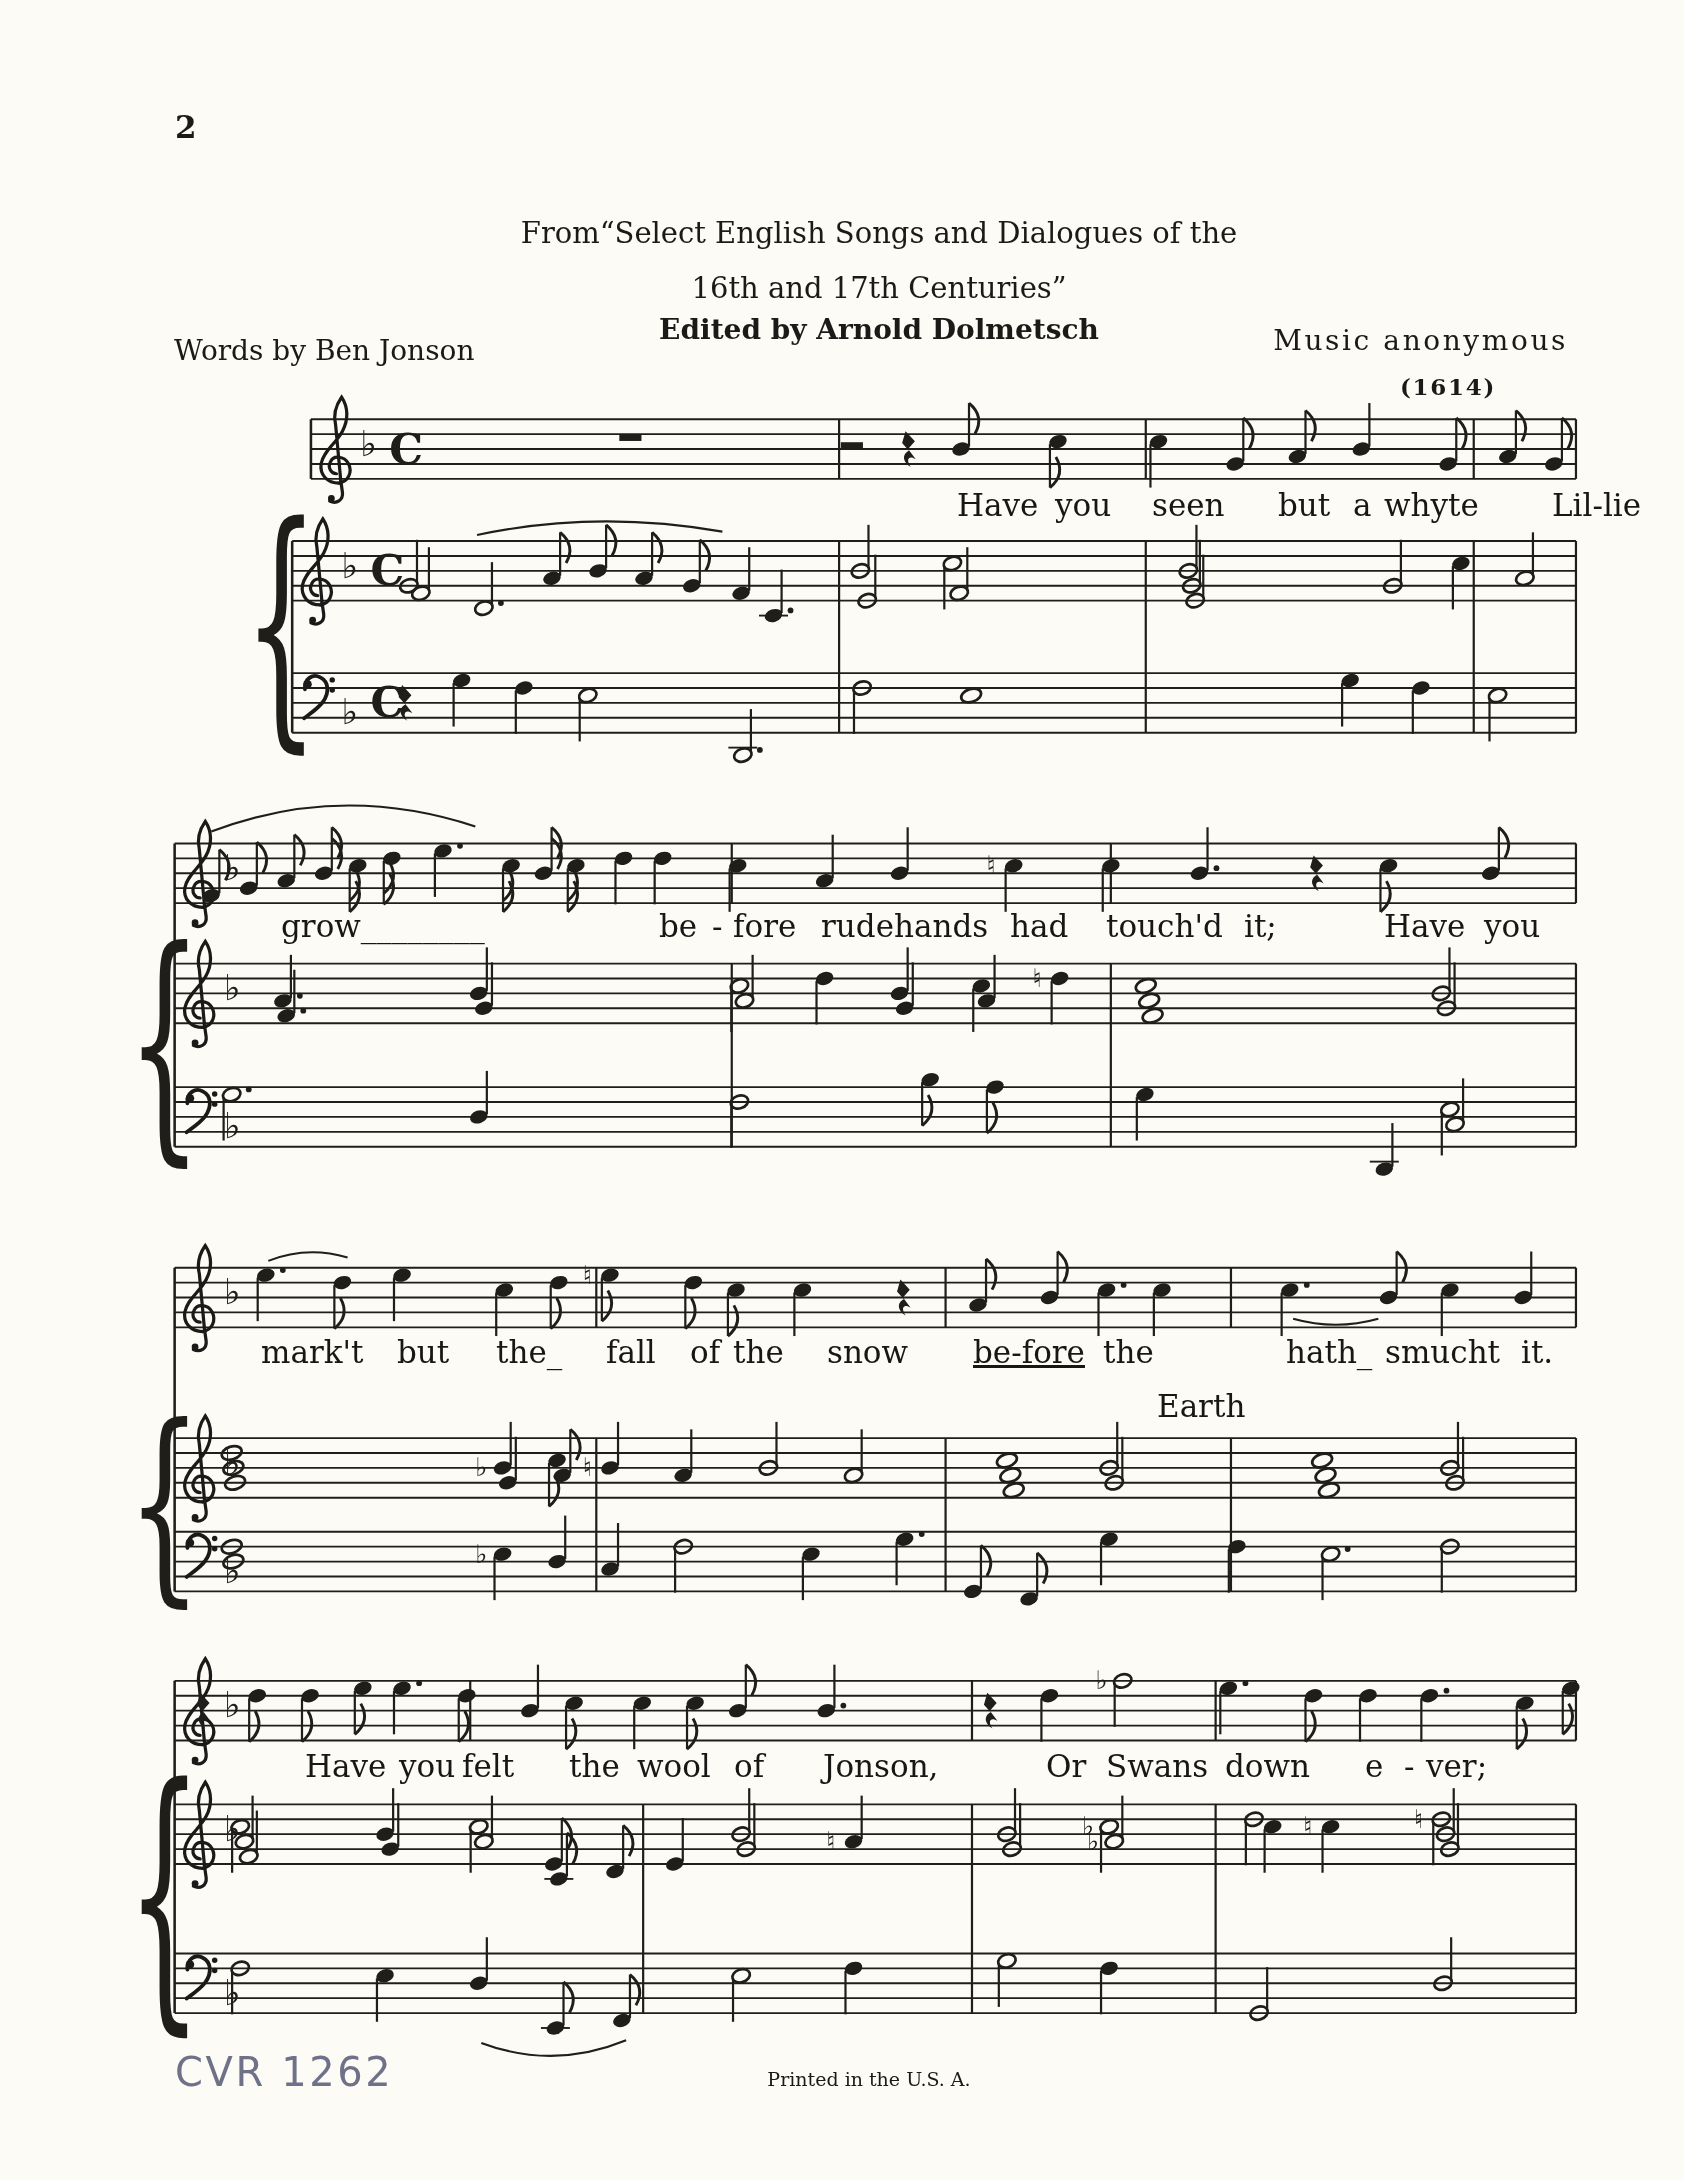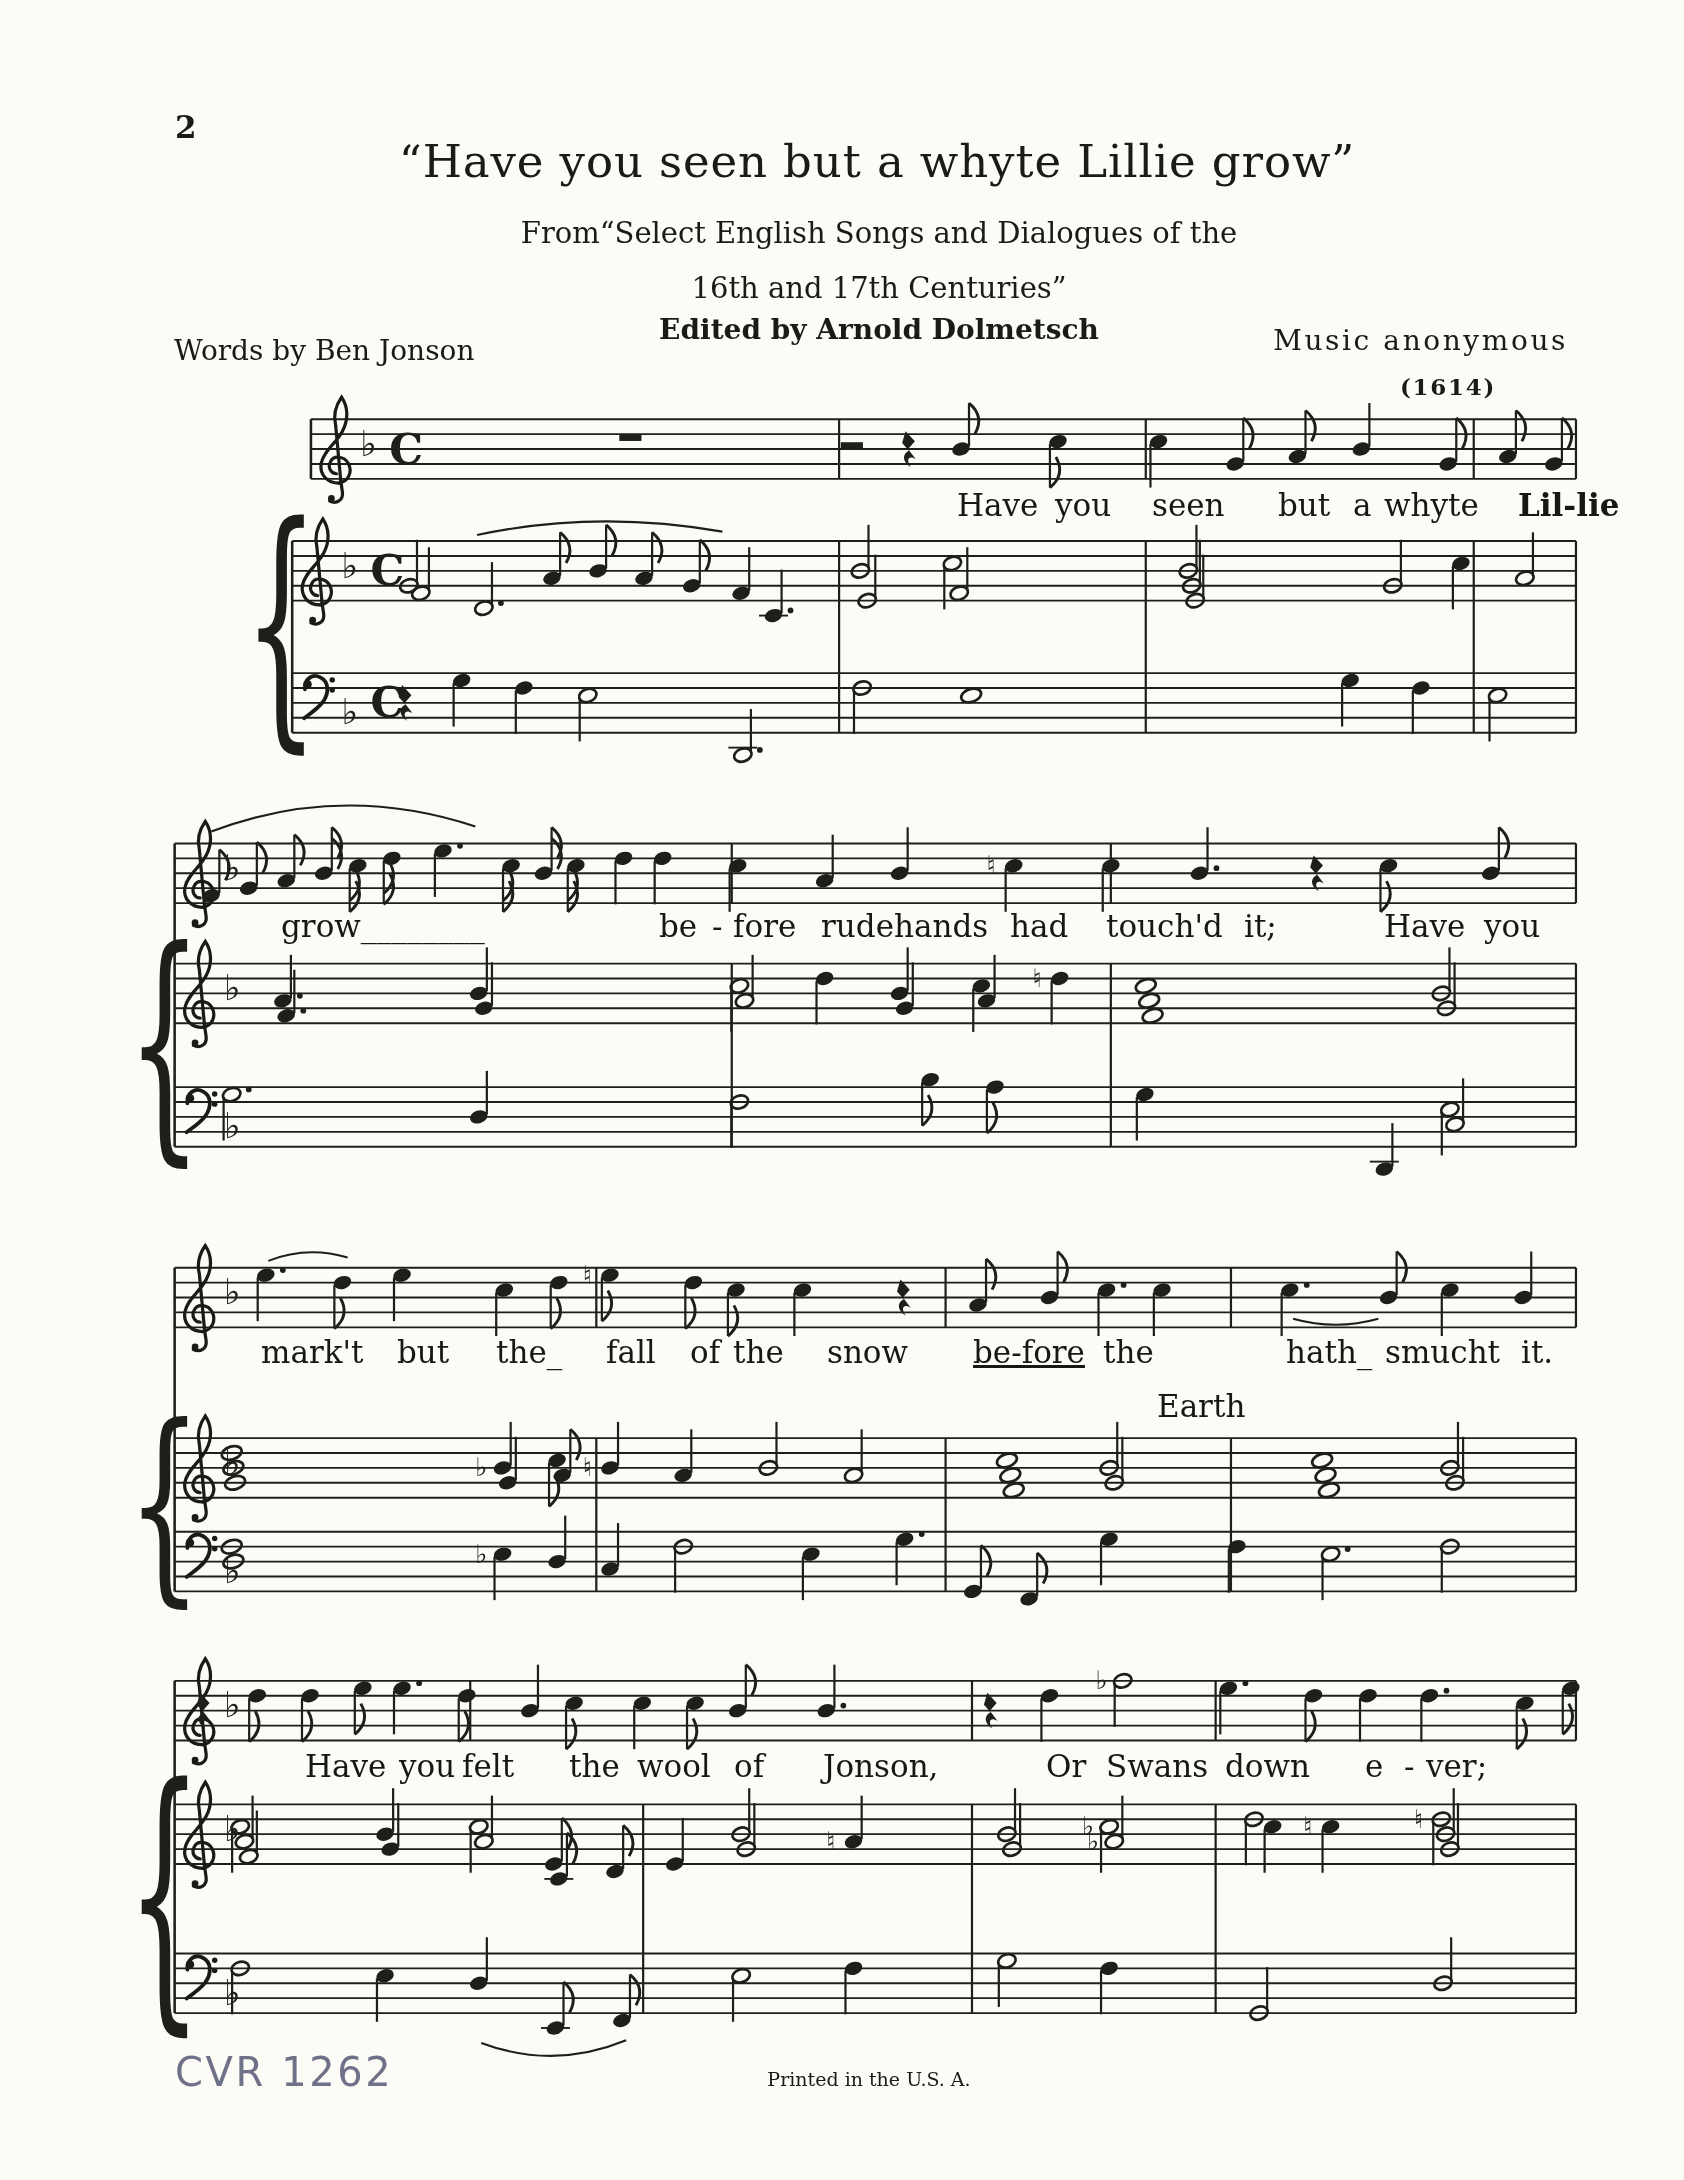--- a/index.html
+++ b/index.html
@@ -660,42 +660,41 @@
         <line x1="1427" y1="2118" x2="1427" y2="2363" stroke="#1f1e1b" stroke-width="2.6"></line>
         <line x1="1850" y1="2118" x2="1850" y2="2363" stroke="#1f1e1b" stroke-width="2.6"></line>
         <line x1="205" y1="1973" x2="205" y2="2363" stroke="#1f1e1b" stroke-width="3"></line>
         <text x="0" y="35" fill="#1f1e1b" font-size="120" font-family="&quot;DejaVu Serif&quot;,serif" text-anchor="middle" transform="translate(193,2240.5) scale(1.15,2.784090909090909)">{</text>
         <path d="M565,2398 Q650,2430 735,2395" fill="none" stroke="#1f1e1b" stroke-width="2.5"></path>
       </g>
     </svg>
 
   <div class="abs pagenum" style="left:175px;top:109px">2</div>
 
-  <div class="abs ctr title" style="left:877px;top:135px">“Have you seen but a whyte Lillie grow”</div>
 
   <div class="abs ctr sub" style="left:879px;top:216px">From“Select English Songs and Dialogues of the</div>
 
   <div class="abs ctr sub" style="left:879px;top:271px">16th and 17th Centuries”</div>
 
   <div class="abs ctr edited" style="left:879px;top:313px">Edited by Arnold Dolmetsch</div>
 
   <div class="abs credit" style="left:174px;top:334px">Words by Ben Jonson</div>
 
   <div class="abs credit" style="right:117px;top:324px;letter-spacing:2.6px">Music anonymous</div>
 
   <div class="abs ctr year" style="left:1448px;top:373px">(1614)</div>
 
   <div id="lyrics">
       <span class="lyric" style="left: 957px; top: 487px;">Have</span>
       <span class="lyric" style="left: 1055px; top: 487px;">you</span>
       <span class="lyric" style="left: 1152px; top: 487px;">seen</span>
       <span class="lyric" style="left: 1278px; top: 487px;">but</span>
       <span class="lyric" style="left: 1353px; top: 487px;">a</span>
       <span class="lyric" style="left: 1384px; top: 487px;">whyte</span>
-      <span class="lyric" style="left: 1518px; top: 487px; font-weight: bold;">Lil-lie</span>
+      <span class="lyric" style="left: 1552px; top: 487px;">Lil-lie</span>
       <span class="lyric" style="left: 281px; top: 908px;">grow________</span>
       <span class="lyric" style="left: 659px; top: 908px;">be</span>
       <span class="lyric" style="left: 712px; top: 908px;">-</span>
       <span class="lyric" style="left: 733px; top: 908px;">fore</span>
       <span class="lyric" style="left: 821px; top: 908px;">rude</span>
       <span class="lyric" style="left: 894px; top: 908px;">hands</span>
       <span class="lyric" style="left: 1010px; top: 908px;">had</span>
       <span class="lyric" style="left: 1106px; top: 908px;">touch'd</span>
       <span class="lyric" style="left: 1244px; top: 908px;">it;</span>
       <span class="lyric" style="left: 1384px; top: 908px;">Have</span>

